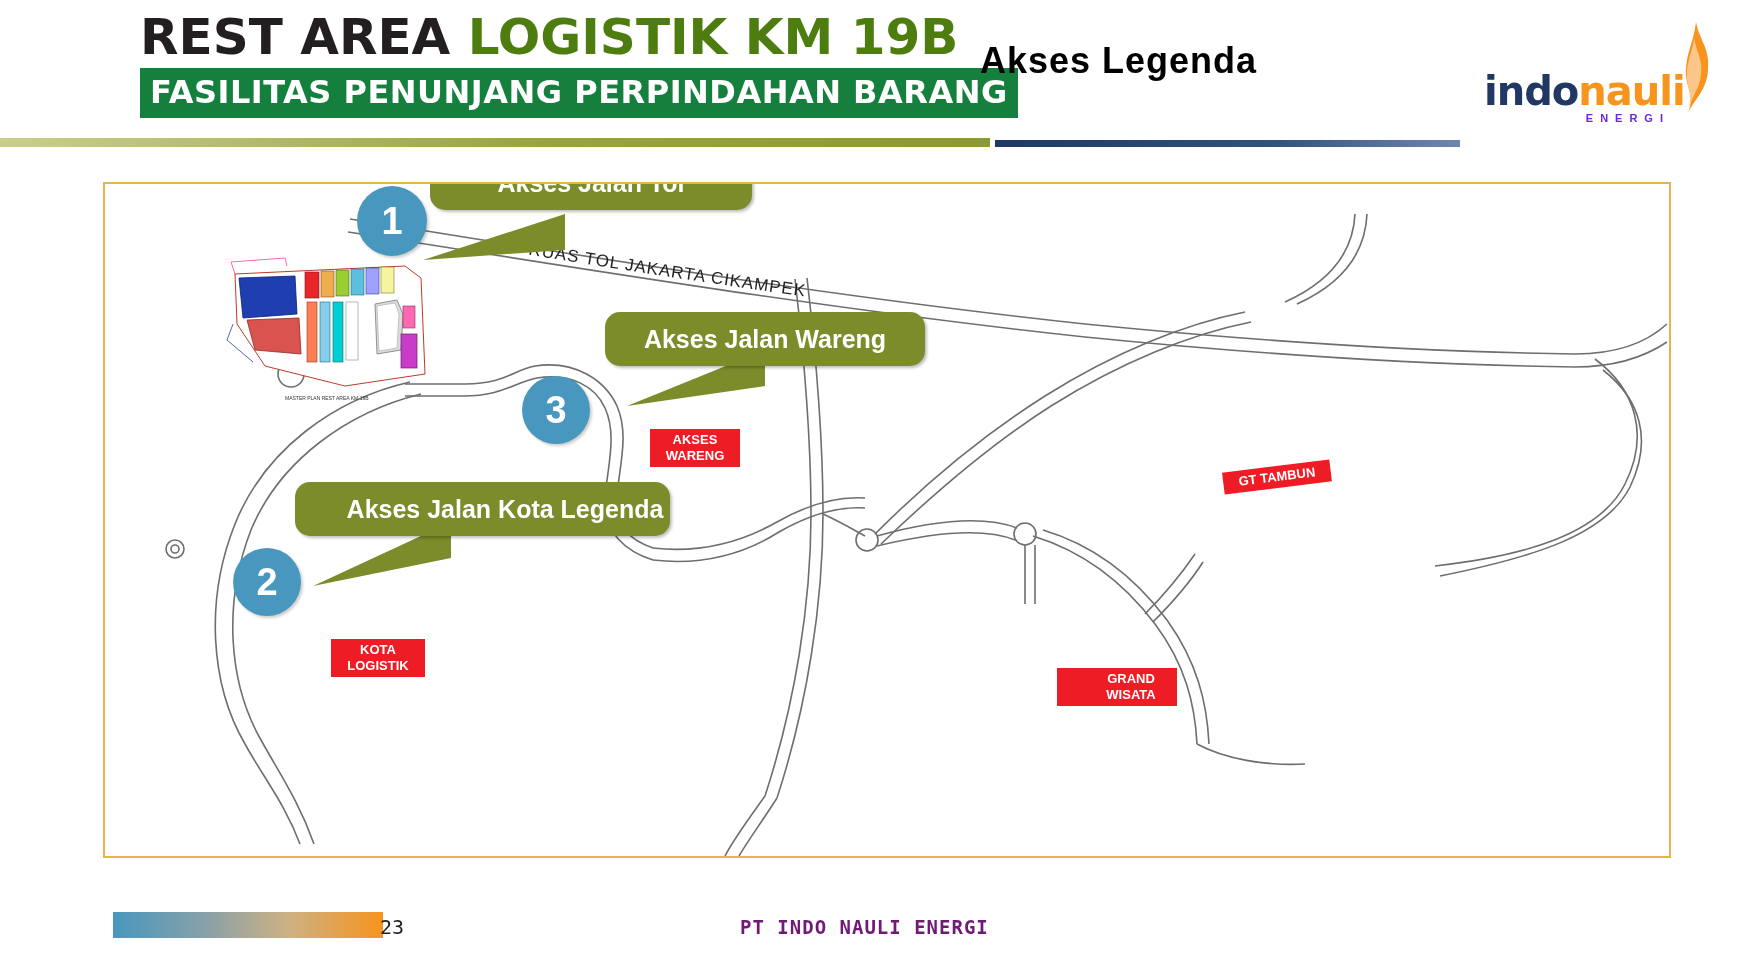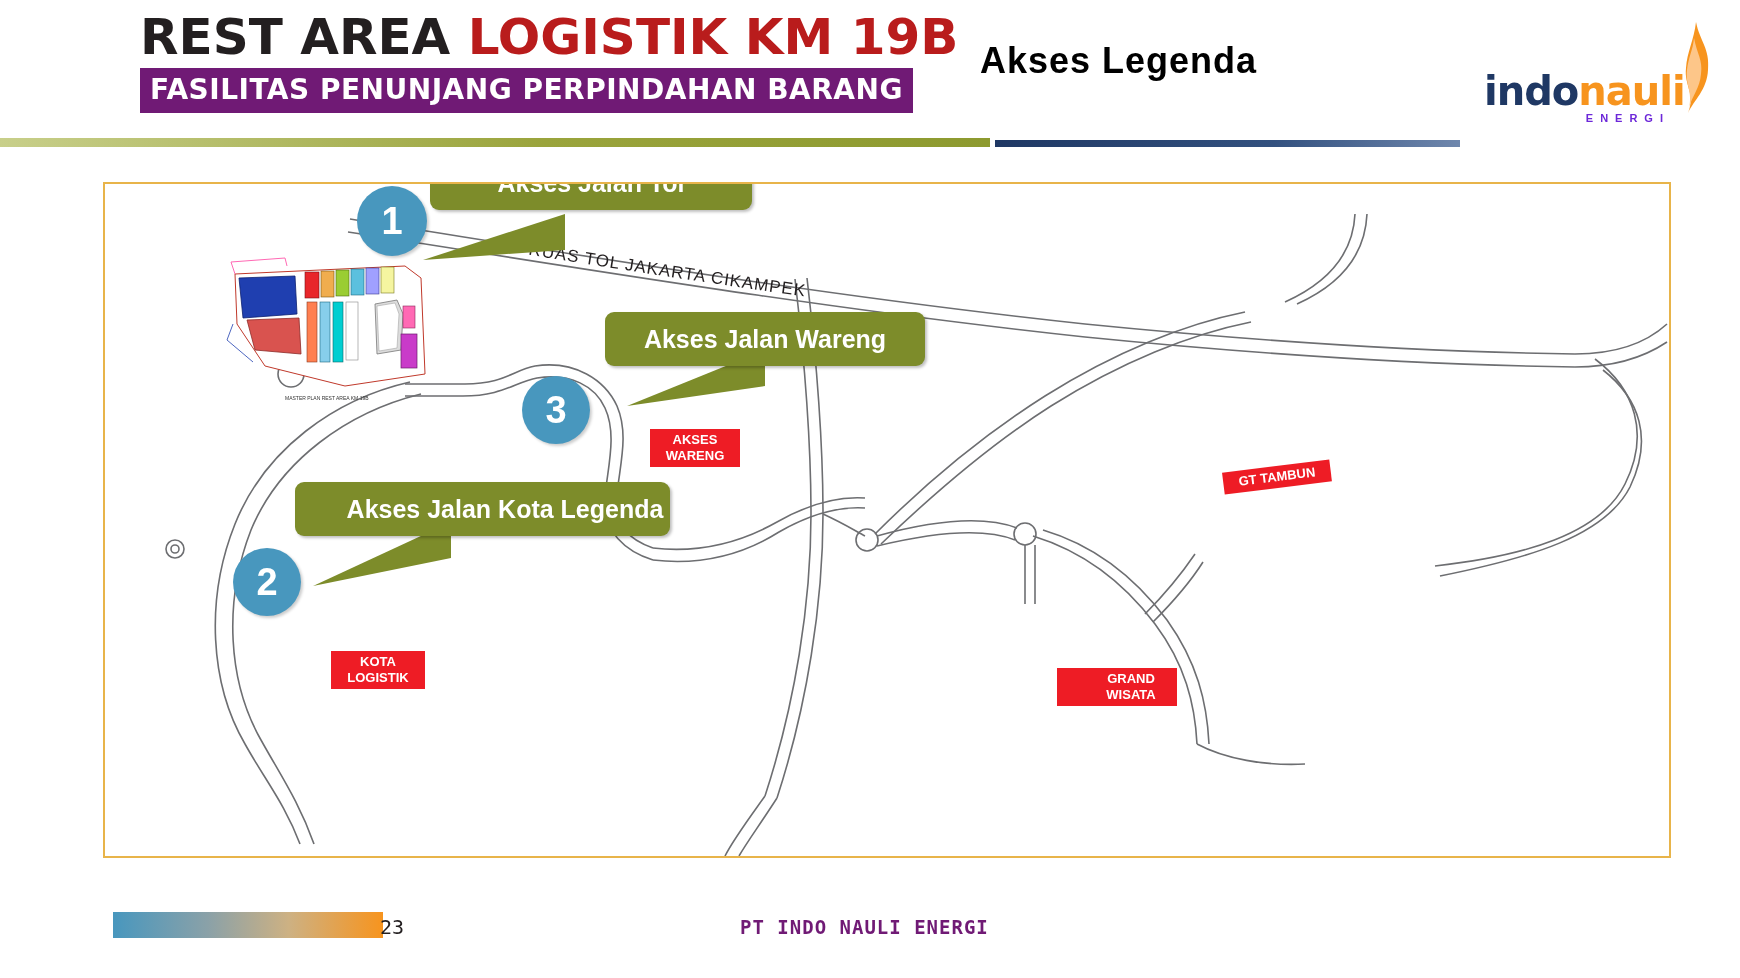--- a/index.html
+++ b/index.html
@@ -7,23 +7,23 @@
     width:1740px;height:978px;background:#ffffff;
     font-family:"Liberation Sans", sans-serif;
     overflow:hidden;position:relative;
   }
   
   .logo-block{position:absolute;left:140px;top:8px;width:720px;}
   .logo-line1{
     font-size:50px;font-weight:bold;letter-spacing:0px;line-height:58px;
     color:#231f20;white-space:nowrap;font-family:"DejaVu Sans", sans-serif;
   }
-  .logo-line1 .orange{color:#b91c1c;}
+  .logo-line1 .orange{color:#4d7c0f;}
   .logo-line2{
-    background:#701a75;color:#ffffff;font-weight:bold;font-size:28px;
+    background:#15803d;color:#ffffff;font-weight:bold;font-size:32px;
     padding:5px 10px 7px 10px;letter-spacing:0.5px;white-space:nowrap;
     font-family:"DejaVu Sans", sans-serif;display:inline-block;margin-top:2px;
   }
   .slide-title{
     position:absolute;left:980px;top:40px;font-size:36px;font-weight:bold;
     color:#000000;letter-spacing:1px;white-space:nowrap;
   }
   
   .brand{position:absolute;right:20px;top:20px;width:260px;height:120px;}
   .brand-word{
@@ -50,21 +50,21 @@
   }
   
   .map-frame{
     position:absolute;left:103px;top:182px;width:1564px;height:672px;
     border:2px solid #e8b44a;background:#ffffff;overflow:hidden;
   }
   svg.map{position:absolute;left:0;top:0;width:1564px;height:672px;}
   
   .callout{
     position:absolute;background:#7d8c2a;color:#ffffff;font-weight:bold;
-    border-radius:9px;display:flex;align-items:center;justify-content:center;
+    border-radius:15px;display:flex;align-items:center;justify-content:center;
     box-shadow:2px 2px 3px rgba(0,0,0,0.25);white-space:nowrap;
   }
   .callout span{display:block;}
   .badge{
     position:absolute;border-radius:50%;background:#4897be;color:#ffffff;
     display:flex;align-items:center;justify-content:center;font-weight:bold;
     box-shadow:2px 2px 3px rgba(0,0,0,0.2);
   }
   
   .redlabel{
@@ -231,21 +231,21 @@
 
   <div class="redlabel" style="left:545px;top:245px;width:82px;">
     <div>AKSES</div>
     <div>WARENG</div>
   </div>
 
   <div class="redlabel" style="left:1118px;top:282px;width:100px;transform:rotate(-7deg);">
     <div>GT TAMBUN</div>
   </div>
 
-  <div class="redlabel" style="left:226px;top:455px;width:86px;margin-top:12px;">
+  <div class="redlabel" style="left:226px;top:455px;width:86px;">
     <div>KOTA</div>
     <div>LOGISTIK</div>
   </div>
 
   <div class="redlabel" style="left:952px;top:484px;width:84px;padding-left:32px;">
     <div>GRAND</div>
     <div>WISATA</div>
   </div>
 
 </div>

